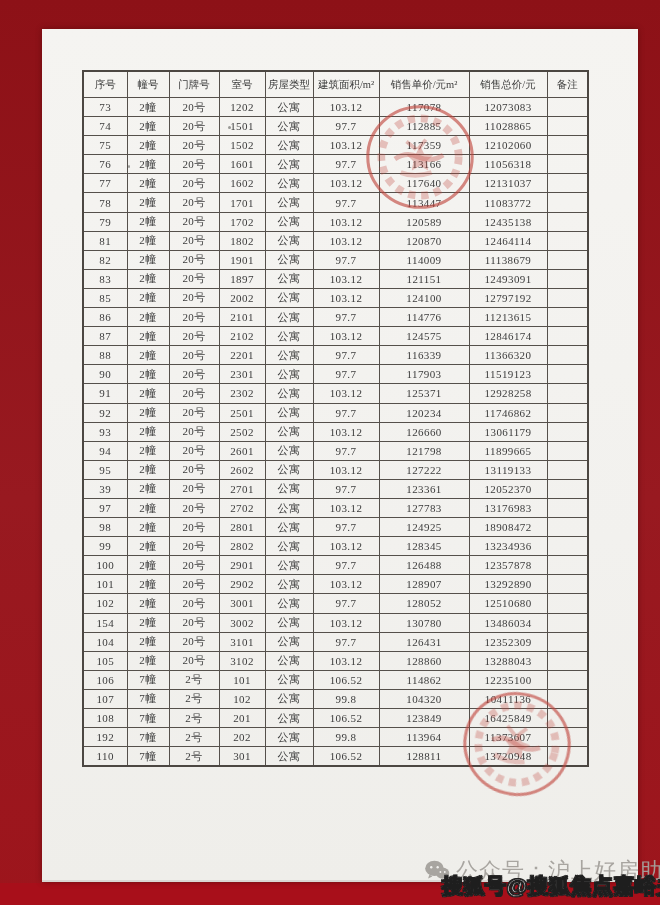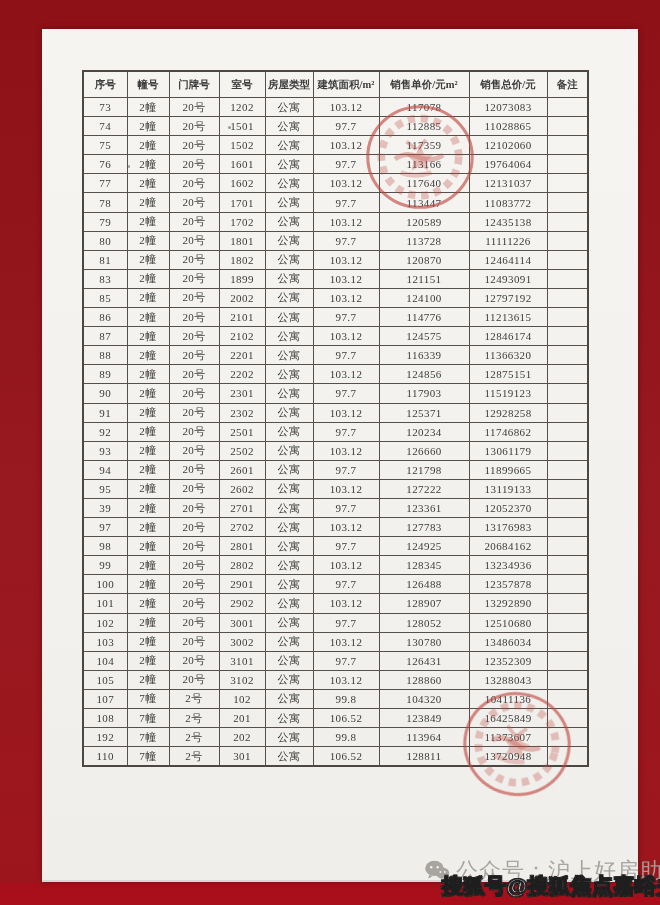--- a/index.html
+++ b/index.html
@@ -23,21 +23,21 @@
     position:absolute; left:40px; top:41px;
     border-collapse:collapse; table-layout:fixed; width:505px;
     background:transparent;
   }
   .price-table th,.price-table td{
     border:1px solid #55504b; padding:0 1px;
     text-align:center; vertical-align:middle;
     color:#3c3c3c; overflow:hidden; white-space:nowrap;
   }
   .price-table th{
-    height:25px; font-size:10.5px; font-weight:bold; letter-spacing:0px;
+    height:25px; font-size:10.5px; font-weight:normal; letter-spacing:0px;
   }
   .price-table td{ height:18.1px; font-size:11px; letter-spacing:.4px; }
   .price-table{ border:2px solid #4c4742; }
   .stamp{ position:absolute; z-index:2; opacity:.78; filter:blur(.3px); }
   .stamp-1{ left:362px; top:99px; }
   .stamp-2{ left:459px; top:686px; }
   .footer-gray{
     position:absolute; left:424px; top:856px; z-index:3;
     display:flex; align-items:center; gap:6px;
     font-family:"Liberation Sans","DejaVu Sans",sans-serif;
@@ -124,21 +124,21 @@
             <td></td>
           </tr>
           <tr>
             <td>76</td>
             <td>2幢</td>
             <td>20号</td>
             <td>1601</td>
             <td>公寓</td>
             <td>97.7</td>
             <td>113166</td>
-            <td>19764064</td>
+            <td>11056318</td>
             <td></td>
           </tr>
           <tr>
             <td>77</td>
             <td>2幢</td>
             <td>20号</td>
             <td>1602</td>
             <td>公寓</td>
             <td>103.12</td>
             <td>117640</td>
@@ -161,46 +161,46 @@
             <td>2幢</td>
             <td>20号</td>
             <td>1702</td>
             <td>公寓</td>
             <td>103.12</td>
             <td>120589</td>
             <td>12435138</td>
             <td></td>
           </tr>
           <tr>
-            <td>80</td>
-            <td>2幢</td>
-            <td>20号</td>
-            <td>1801</td>
-            <td>公寓</td>
-            <td>97.7</td>
-            <td>113728</td>
-            <td>11111226</td>
-            <td></td>
-          </tr>
-          <tr>
             <td>81</td>
             <td>2幢</td>
             <td>20号</td>
             <td>1802</td>
             <td>公寓</td>
             <td>103.12</td>
             <td>120870</td>
             <td>12464114</td>
             <td></td>
           </tr>
           <tr>
+            <td>82</td>
+            <td>2幢</td>
+            <td>20号</td>
+            <td>1901</td>
+            <td>公寓</td>
+            <td>97.7</td>
+            <td>114009</td>
+            <td>11138679</td>
+            <td></td>
+          </tr>
+          <tr>
             <td>83</td>
             <td>2幢</td>
             <td>20号</td>
-            <td>1899</td>
+            <td>1897</td>
             <td>公寓</td>
             <td>103.12</td>
             <td>121151</td>
             <td>12493091</td>
             <td></td>
           </tr>
           <tr>
             <td>85</td>
             <td>2幢</td>
             <td>20号</td>
@@ -238,31 +238,20 @@
             <td>2幢</td>
             <td>20号</td>
             <td>2201</td>
             <td>公寓</td>
             <td>97.7</td>
             <td>116339</td>
             <td>11366320</td>
             <td></td>
           </tr>
           <tr>
-            <td>89</td>
-            <td>2幢</td>
-            <td>20号</td>
-            <td>2202</td>
-            <td>公寓</td>
-            <td>103.12</td>
-            <td>124856</td>
-            <td>12875151</td>
-            <td></td>
-          </tr>
-          <tr>
             <td>90</td>
             <td>2幢</td>
             <td>20号</td>
             <td>2301</td>
             <td>公寓</td>
             <td>97.7</td>
             <td>117903</td>
             <td>11519123</td>
             <td></td>
           </tr>
@@ -344,21 +333,21 @@
             <td></td>
           </tr>
           <tr>
             <td>98</td>
             <td>2幢</td>
             <td>20号</td>
             <td>2801</td>
             <td>公寓</td>
             <td>97.7</td>
             <td>124925</td>
-            <td>20684162</td>
+            <td>18908472</td>
             <td></td>
           </tr>
           <tr>
             <td>99</td>
             <td>2幢</td>
             <td>20号</td>
             <td>2802</td>
             <td>公寓</td>
             <td>103.12</td>
             <td>128345</td>
@@ -392,21 +381,21 @@
             <td>2幢</td>
             <td>20号</td>
             <td>3001</td>
             <td>公寓</td>
             <td>97.7</td>
             <td>128052</td>
             <td>12510680</td>
             <td></td>
           </tr>
           <tr>
-            <td>103</td>
+            <td>154</td>
             <td>2幢</td>
             <td>20号</td>
             <td>3002</td>
             <td>公寓</td>
             <td>103.12</td>
             <td>130780</td>
             <td>13486034</td>
             <td></td>
           </tr>
           <tr>
@@ -422,20 +411,31 @@
           </tr>
           <tr>
             <td>105</td>
             <td>2幢</td>
             <td>20号</td>
             <td>3102</td>
             <td>公寓</td>
             <td>103.12</td>
             <td>128860</td>
             <td>13288043</td>
+            <td></td>
+          </tr>
+          <tr>
+            <td>106</td>
+            <td>7幢</td>
+            <td>2号</td>
+            <td>101</td>
+            <td>公寓</td>
+            <td>106.52</td>
+            <td>114862</td>
+            <td>12235100</td>
             <td></td>
           </tr>
           <tr>
             <td>107</td>
             <td>7幢</td>
             <td>2号</td>
             <td>102</td>
             <td>公寓</td>
             <td>99.8</td>
             <td>104320</td>

